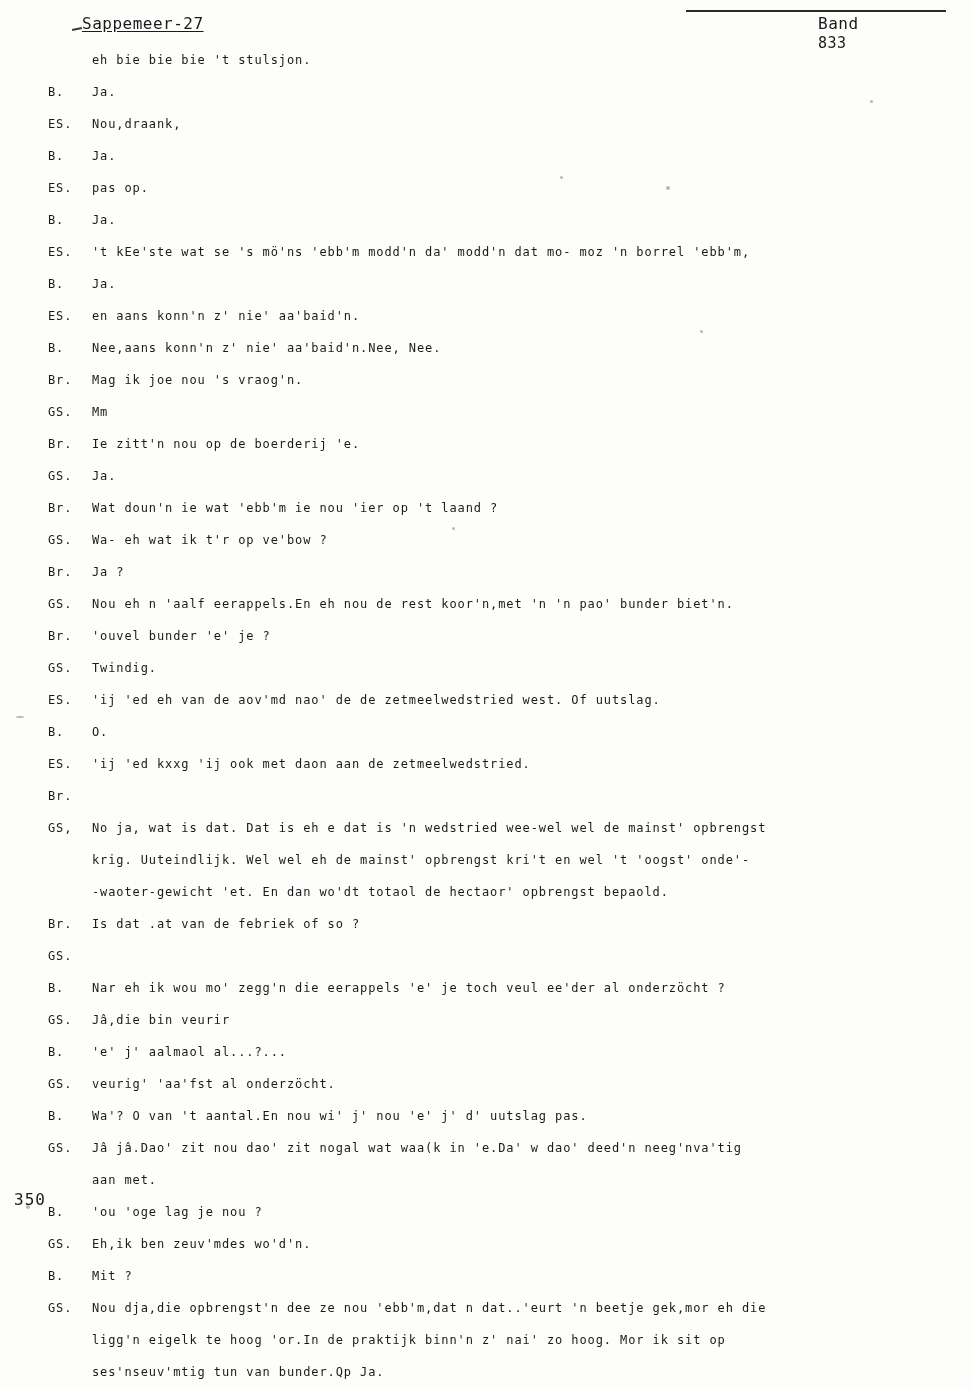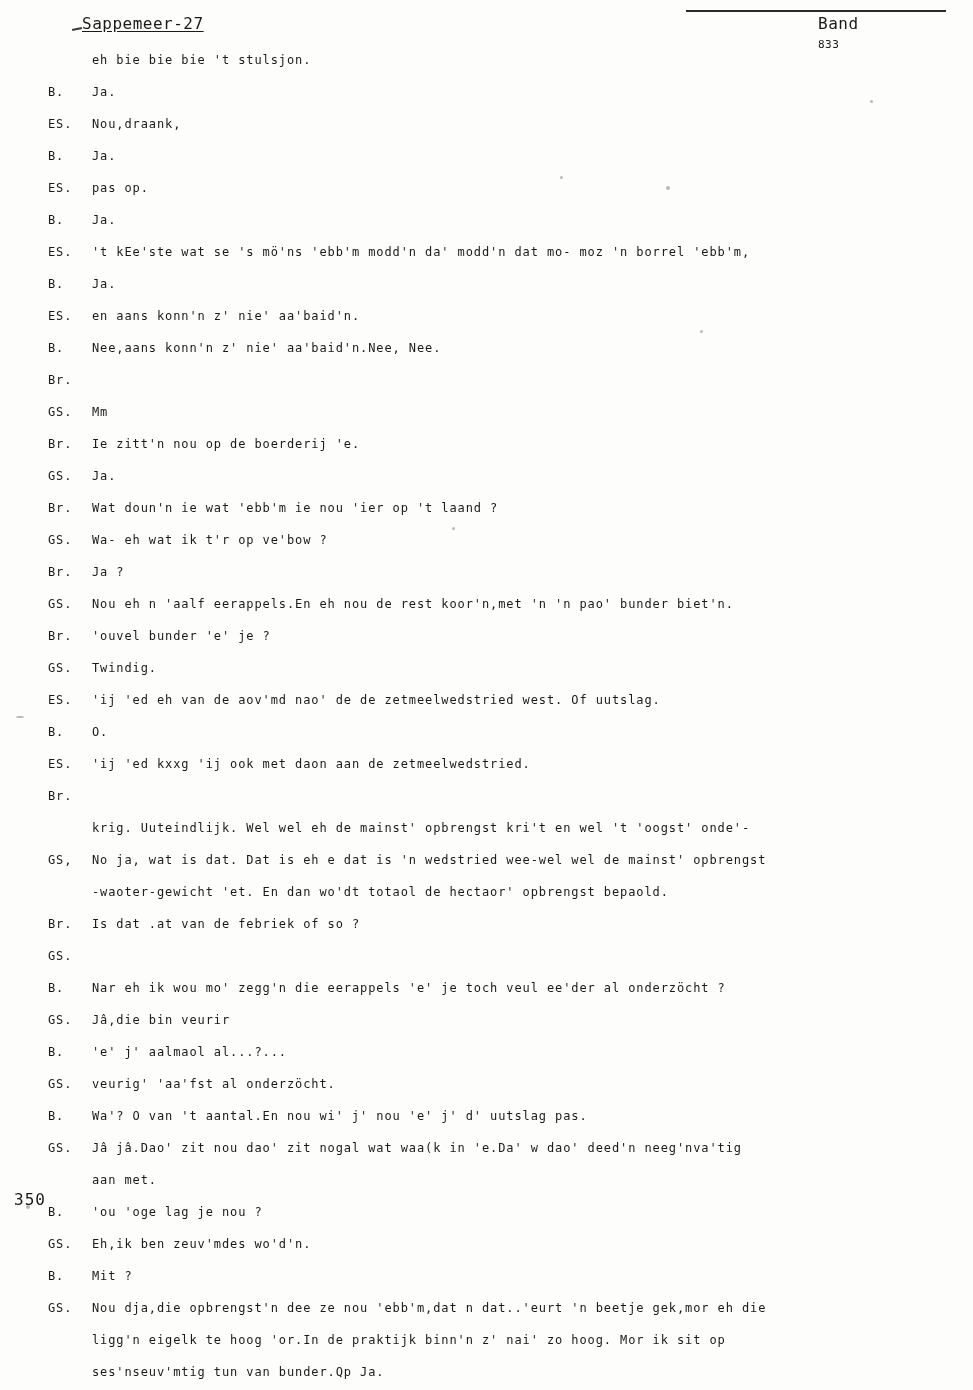--- a/index.html
+++ b/index.html
@@ -59,21 +59,21 @@
     transform: rotate(-12deg);
   }
   .header-right {
     position: absolute;
     left: 818px;
     top: 0;
     font-size: 16px;
     letter-spacing: 0.5px;
   }
   .header-right .band-no {
-    font-size: 11px;
+    font-size: 15px;
   }
 
   .body-text {
     position: absolute;
     top: 44px;
     left: 0;
     width: 973px;
   }
 
   .line {
@@ -139,36 +139,36 @@
     <div class="line"><span class="spk"></span><span class="txt">eh bie bie bie 't stulsjon.</span></div>
     <div class="line"><span class="spk">B.</span><span class="txt">Ja.</span></div>
     <div class="line"><span class="spk">ES.</span><span class="txt">Nou,draank,</span></div>
     <div class="line"><span class="spk">B.</span><span class="txt">Ja.</span></div>
     <div class="line"><span class="spk">ES.</span><span class="txt">pas op.</span></div>
     <div class="line"><span class="spk">B.</span><span class="txt">Ja.</span></div>
     <div class="line"><span class="spk">ES.</span><span class="txt">'t kEe'ste wat se 's mö'ns 'ebb'm modd'n da' modd'n dat mo- moz 'n borrel 'ebb'm,</span></div>
     <div class="line"><span class="spk">B.</span><span class="txt">Ja.</span></div>
     <div class="line"><span class="spk">ES.</span><span class="txt">en aans konn'n z' nie' aa'baid'n.</span></div>
     <div class="line"><span class="spk">B.</span><span class="txt">Nee,aans konn'n z' nie' aa'baid'n.Nee, Nee.</span></div>
-    <div class="line"><span class="spk">Br.</span></div>
+    <div class="line"><span class="spk">Br.</span><span class="txt">Mag ik joe nou 's vraog'n.</span></div>
     <div class="line"><span class="spk">GS.</span><span class="txt">Mm</span></div>
     <div class="line"><span class="spk">Br.</span><span class="txt">Ie zitt'n nou op de boerderij 'e.</span></div>
     <div class="line"><span class="spk">GS.</span><span class="txt">Ja.</span></div>
     <div class="line"><span class="spk">Br.</span><span class="txt">Wat doun'n ie wat 'ebb'm ie nou 'ier op 't laand ?</span></div>
     <div class="line"><span class="spk">GS.</span><span class="txt">Wa- eh wat ik t'r op ve'bow ?</span></div>
     <div class="line"><span class="spk">Br.</span><span class="txt">Ja ?</span></div>
     <div class="line"><span class="spk">GS.</span><span class="txt">Nou eh n 'aalf eerappels.En eh nou de rest koor'n,met 'n 'n pao' bunder biet'n.</span></div>
     <div class="line"><span class="spk">Br.</span><span class="txt">'ouvel bunder 'e' je ?</span></div>
     <div class="line"><span class="spk">GS.</span><span class="txt">Twindig.</span></div>
     <div class="line"><span class="spk">ES.</span><span class="txt">'ij 'ed eh van de aov'md nao' de de zetmeelwedstried west. Of uutslag.</span></div>
     <div class="line"><span class="spk">B.</span><span class="txt">O.</span></div>
     <div class="line"><span class="spk">ES.</span><span class="txt">'ij 'ed kxxg 'ij ook met daon aan de zetmeelwedstried.</span></div>
     <div class="line"><span class="spk">Br.</span></div>
+    <div class="line"><span class="spk">GS,</span><span class="txt">No ja, wat is dat. Dat is eh e dat is 'n wedstried wee-wel wel de mainst' opbrengst</span></div>
     <div class="line"><span class="spk"></span><span class="txt cont">krig. Uuteindlijk. Wel wel eh de mainst' opbrengst kri't en wel 't 'oogst' onde'-</span></div>
-    <div class="line"><span class="spk">GS,</span><span class="txt">No ja, wat is dat. Dat is eh e dat is 'n wedstried wee-wel wel de mainst' opbrengst</span></div>
     <div class="line"><span class="spk"></span><span class="txt cont">-waoter-gewicht 'et. En dan wo'dt totaol de hectaor' opbrengst bepaold.</span></div>
     <div class="line"><span class="spk">Br.</span><span class="txt">Is dat .at van de febriek of so ?</span></div>
     <div class="line"><span class="spk">GS.</span></div>
     <div class="line"><span class="spk">B.</span><span class="txt">Nar eh ik wou mo' zegg'n die eerappels 'e' je toch veul ee'der al onderzöcht ?</span></div>
     <div class="line"><span class="spk">GS.</span><span class="txt">Jâ,die bin veurir</span></div>
     <div class="line"><span class="spk">B.</span><span class="txt">'e' j' aalmaol al...?...</span></div>
     <div class="line"><span class="spk">GS.</span><span class="txt">veurig' 'aa'fst al onderzöcht.</span></div>
     <div class="line"><span class="spk">B.</span><span class="txt">Wa'? O van 't aantal.En nou wi' j' nou 'e' j' d' uutslag pas.</span></div>
     <div class="line"><span class="spk">GS.</span><span class="txt">Jâ jâ.Dao' zit nou dao' zit nogal wat waa(k in 'e.Da' w dao' deed'n neeg'nva'tig</span></div>
     <div class="line"><span class="spk"></span><span class="txt cont">aan met.</span></div>

